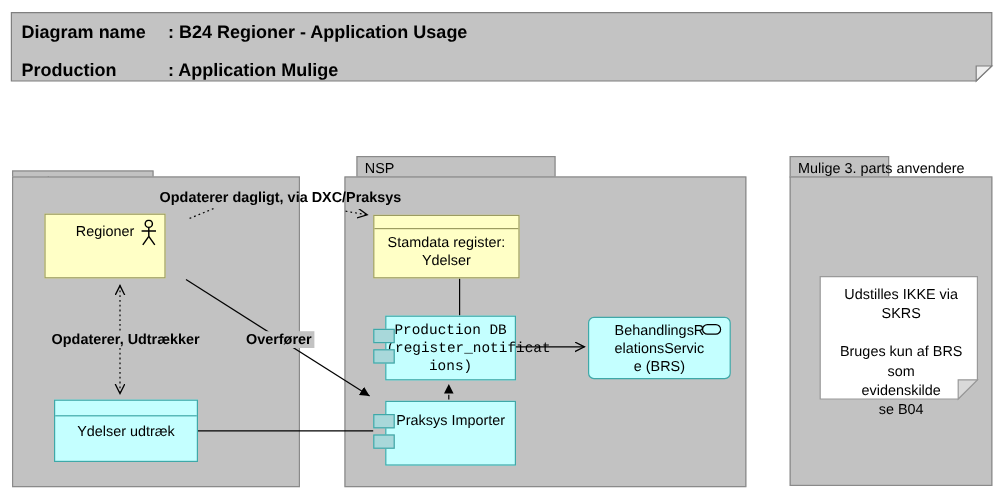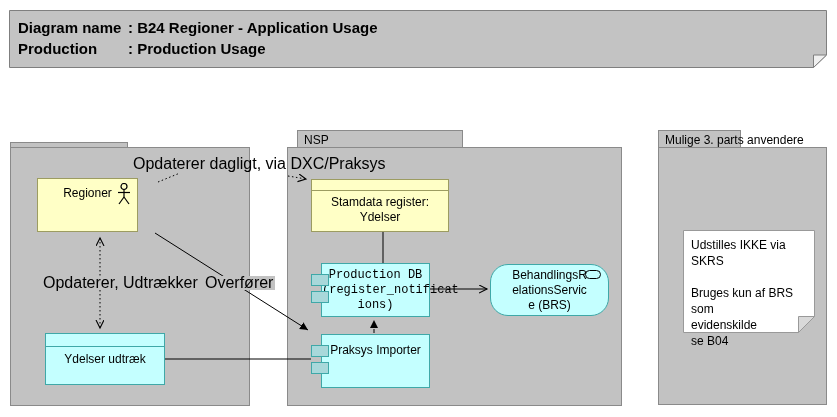--- a/index.html
+++ b/index.html
@@ -23,31 +23,31 @@
   
   .node{position:absolute;z-index:2;font-size:12px;line-height:15px;text-align:center;}
   .biz{background:var(--yellow_fill);border:1px solid var(--yellow_stroke);}
   .app{background:var(--cyan_fill);border:1px solid var(--cyan_stroke);}
   .band-y{height:11px;border-bottom:1px solid var(--yellow_stroke);}
   .band-c{height:13px;border-bottom:1px solid var(--cyan_stroke);}
   .pre{white-space:pre-line;}
   .comp-tab{position:absolute;left:-11px;width:18px;height:12px;
     background:var(--comp_tab_fill);border:1px solid var(--cyan_stroke);}
   .comp-tab.t1{top:10px;} .comp-tab.t2{top:27px;}
-  .rounded{border-radius:18px;}
+  .rounded{border-radius:5px;}
   .svc-badge{position:absolute;top:5px;right:7px;width:16px;height:9px;
     border:1.5px solid #000;border-radius:5px;}
   .actor{position:absolute;top:4px;right:6px;width:14px;height:22px;}
   
-  .conn-label{position:absolute;z-index:3;font-size:16px;line-height:14px;white-space:nowrap;}
+  .conn-label{position:absolute;z-index:3;font-size:12px;line-height:14px;white-space:nowrap;font-weight:bold;}
   .on-gray{background:var(--group_fill);padding:0 2px;}
   
   .title-text{position:absolute;left:18px;top:18px;z-index:2;font-size:15px;font-weight:bold;
-    display:grid;grid-template-columns:110px auto;row-gap:2px;line-height:19px;}
-  .note-text{position:absolute;z-index:2;font-size:12px;line-height:16px;white-space:pre-line;}
+    display:grid;grid-template-columns:110px auto;row-gap:2px;line-height:19px;gap:12px;}
+  .note-text{position:absolute;z-index:2;font-size:12px;line-height:16px;white-space:pre-line;text-align:center;}
 </style>
 </head>
 <body>
 
 <div id="canvas">
 
   <div class="abs group-tab" style="left:10px;top:142px;width:118px;height:18px;">Regionerne</div>
   <div class="abs group-body" style="left:10px;top:147px;width:240px;height:259px;"></div>
 
   <div class="abs group-tab" style="left:297px;top:130px;width:166px;height:18px;">NSP</div>
@@ -88,37 +88,37 @@
 
     <line x1="383" y1="232" x2="383" y2="263" stroke="#000" stroke-width="1"></line>
 
     <line x1="430" y1="289" x2="487" y2="289" stroke="#000" stroke-width="1" marker-end="url(#mOpen)"></line>
   </svg>
 
   <div class="title-text">
     <span>Diagram name</span>
     <span>: B24 Regioner - Application Usage</span>
     <span>Production</span>
-    <span>: Production Usage</span>
+    <span>: Application Mulige</span>
   </div>
 
   <div class="node biz" style="left:37px;top:178px;width:101px;height:54px;padding-top:7px;">
     <span>Regioner</span>
     <svg class="actor" viewBox="0 0 14 22">
       <g fill="none" stroke="#000" stroke-width="1.2">
         <circle cx="7" cy="3.5" r="3"></circle>
         <line x1="7" y1="6.5" x2="7" y2="14"></line>
         <line x1="1" y1="9.5" x2="13" y2="9.5"></line>
         <line x1="7" y1="14" x2="2" y2="21"></line>
         <line x1="7" y1="14" x2="12" y2="21"></line>
       </g>
     </svg>
   </div>
 
-  <div class="node biz" style="left:311px;top:179px;width:138px;height:53px;">
+  <div class="node biz" style="left:311px;top:179px;width:122px;height:53px;">
     <div class="band-y"></div>
     <div class="pre" style="padding-top:4px;">Stamdata register:
 Ydelser</div>
   </div>
 
   <div class="node app" style="left:45px;top:333px;width:120px;height:52px;">
     <div class="band-c"></div>
     <div style="padding-top:5px;">Ydelser udtræk</div>
   </div>
 

